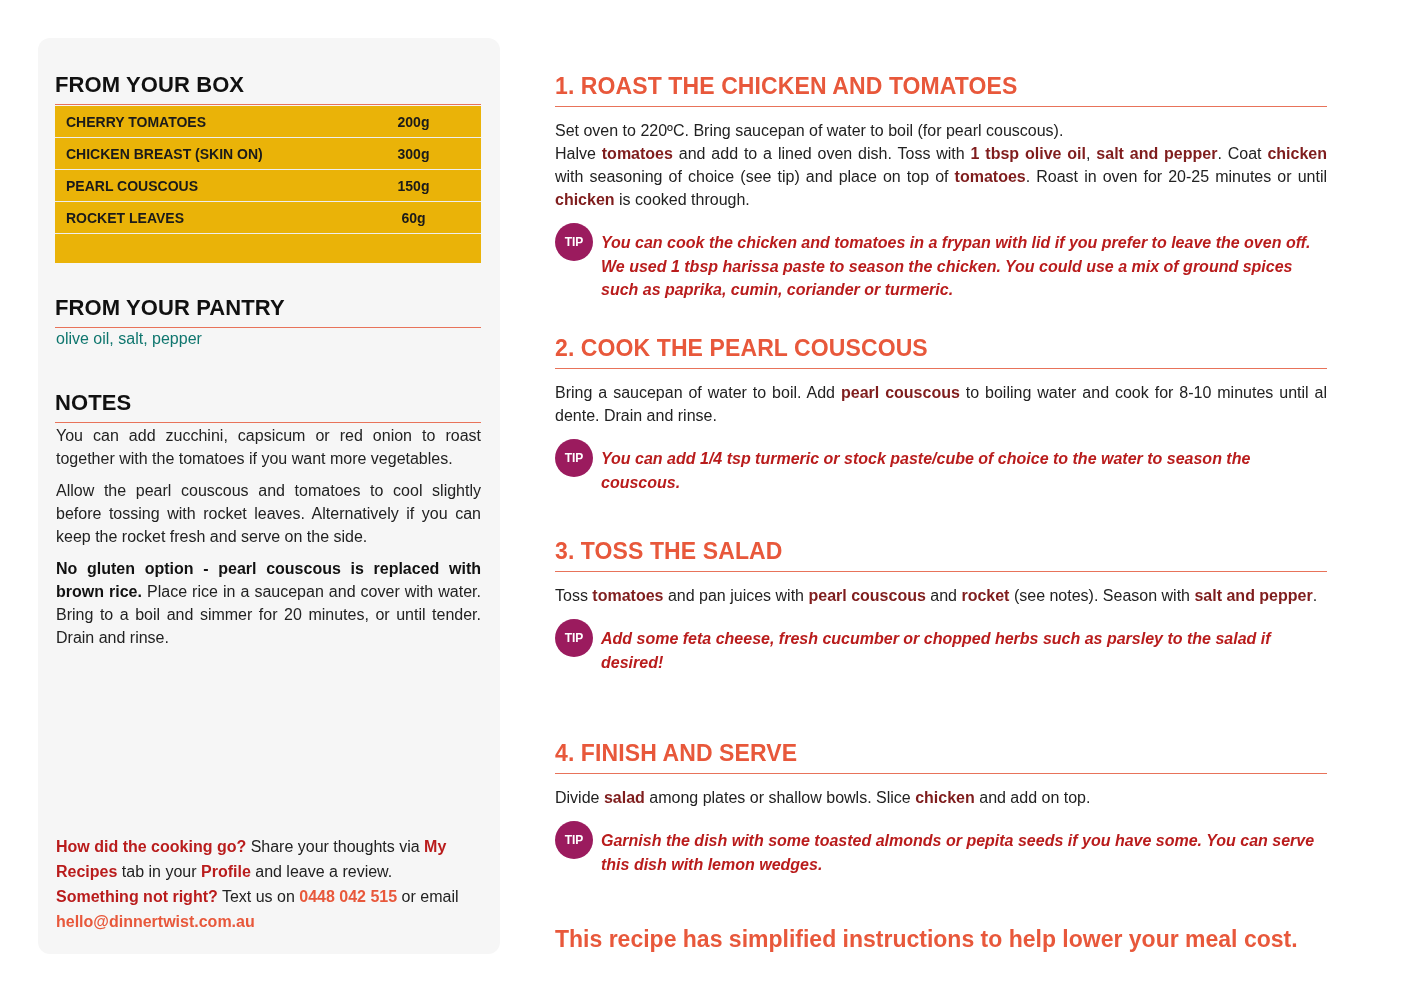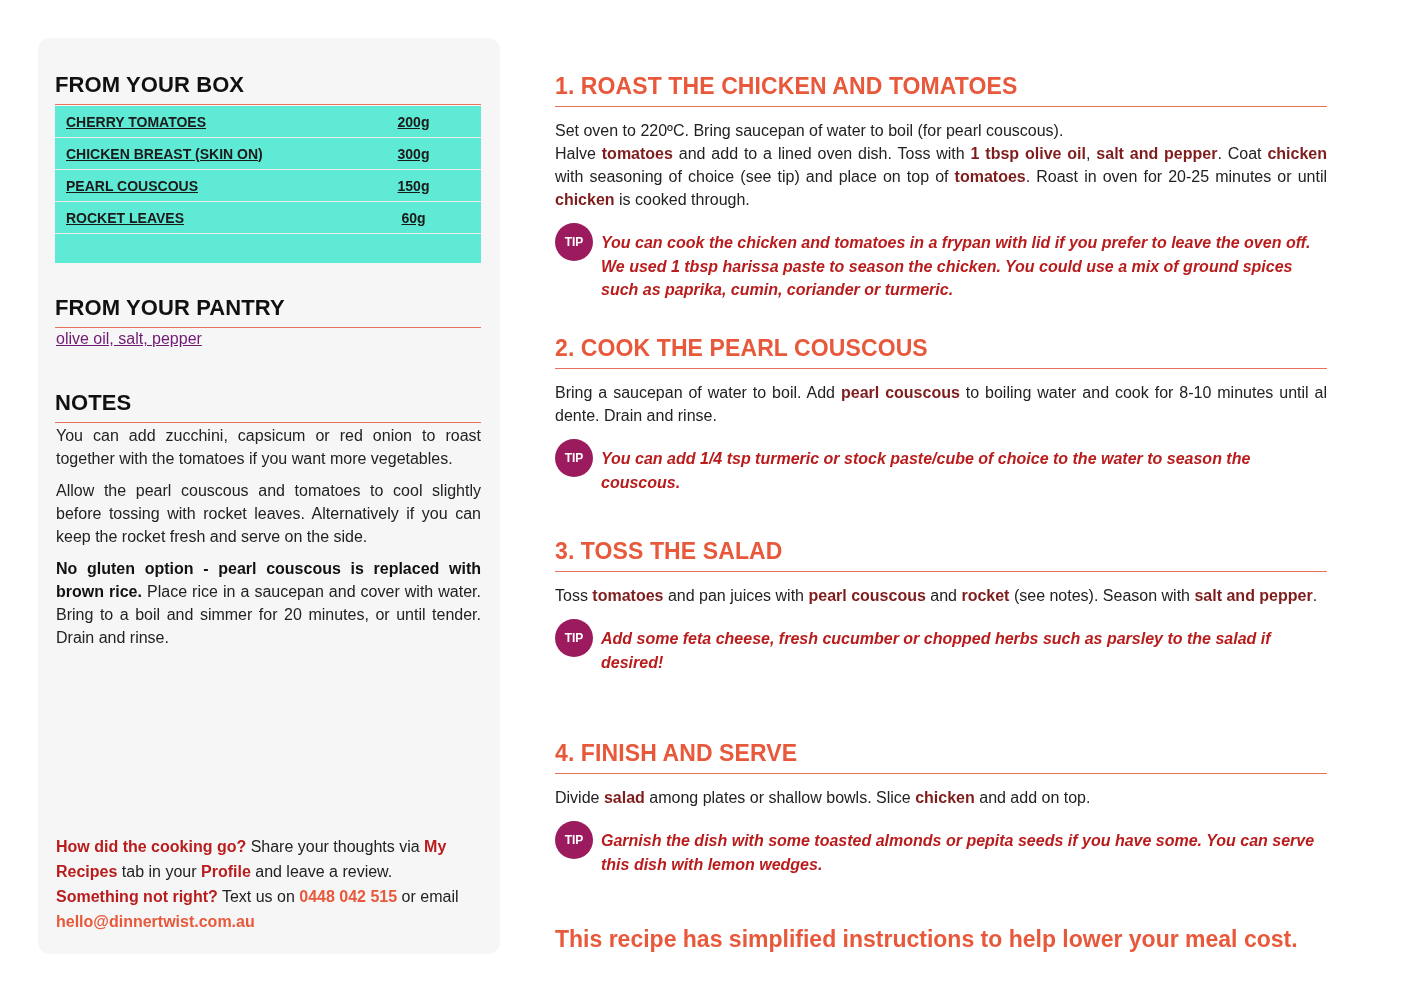--- a/index.html
+++ b/index.html
@@ -10,29 +10,29 @@
   .sidebar {
     position:absolute; left:38px; top:38px; width:462px; height:916px;
     background:#f6f6f6; border-radius:12px;
   }
   .sec-title {
     position:absolute; left:17px; width:426px;
     font-weight:700; font-size:22px; color:#111; letter-spacing:0.1px;
     border-bottom:1.5px solid #e8735a; padding-bottom:6px;margin-top:8px;
   }
   .box-table {
-    position:absolute; left:17px; top:68px; width:426px; height:157px; background:#5eead4;text-decoration:underline;
+    position:absolute; left:17px; top:68px; width:426px; height:157px; background:#eab308;
   }
   .box-row {
     height:31px; border-bottom:1px solid #eeeeee; display:flex; align-items:center;
     font-size:14px; font-weight:700; color:#1a1a1a;
   }
   .box-row .name { padding-left:11px; width:300px; }
   .box-row .qty { width:95px; text-align:center; }
-  .pantry-text { position:absolute; left:18px; top:292px; font-size:16px; color:#701a75;text-decoration:underline; }
+  .pantry-text { position:absolute; left:18px; top:292px; font-size:16px; color:#0f766e; }
   .notes { position:absolute; left:18px; top:386px; width:425px; font-size:16px; color:#222; line-height:23px; text-align:justify; }
   .notes p { margin:0 0 9px 0; }
   .notes b { color:#111; }
   .feedback { position:absolute; left:18px; top:796px; width:430px; font-size:16px; line-height:25px; color:#222; }
   .feedback b { color:#b91c1c; }
   .orange { color:#e8583b; font-weight:700; }
 
   .main { position:absolute; left:555px; top:0; width:772px; }
   .step { position:absolute; left:0; width:772px; }
   .step-title {

